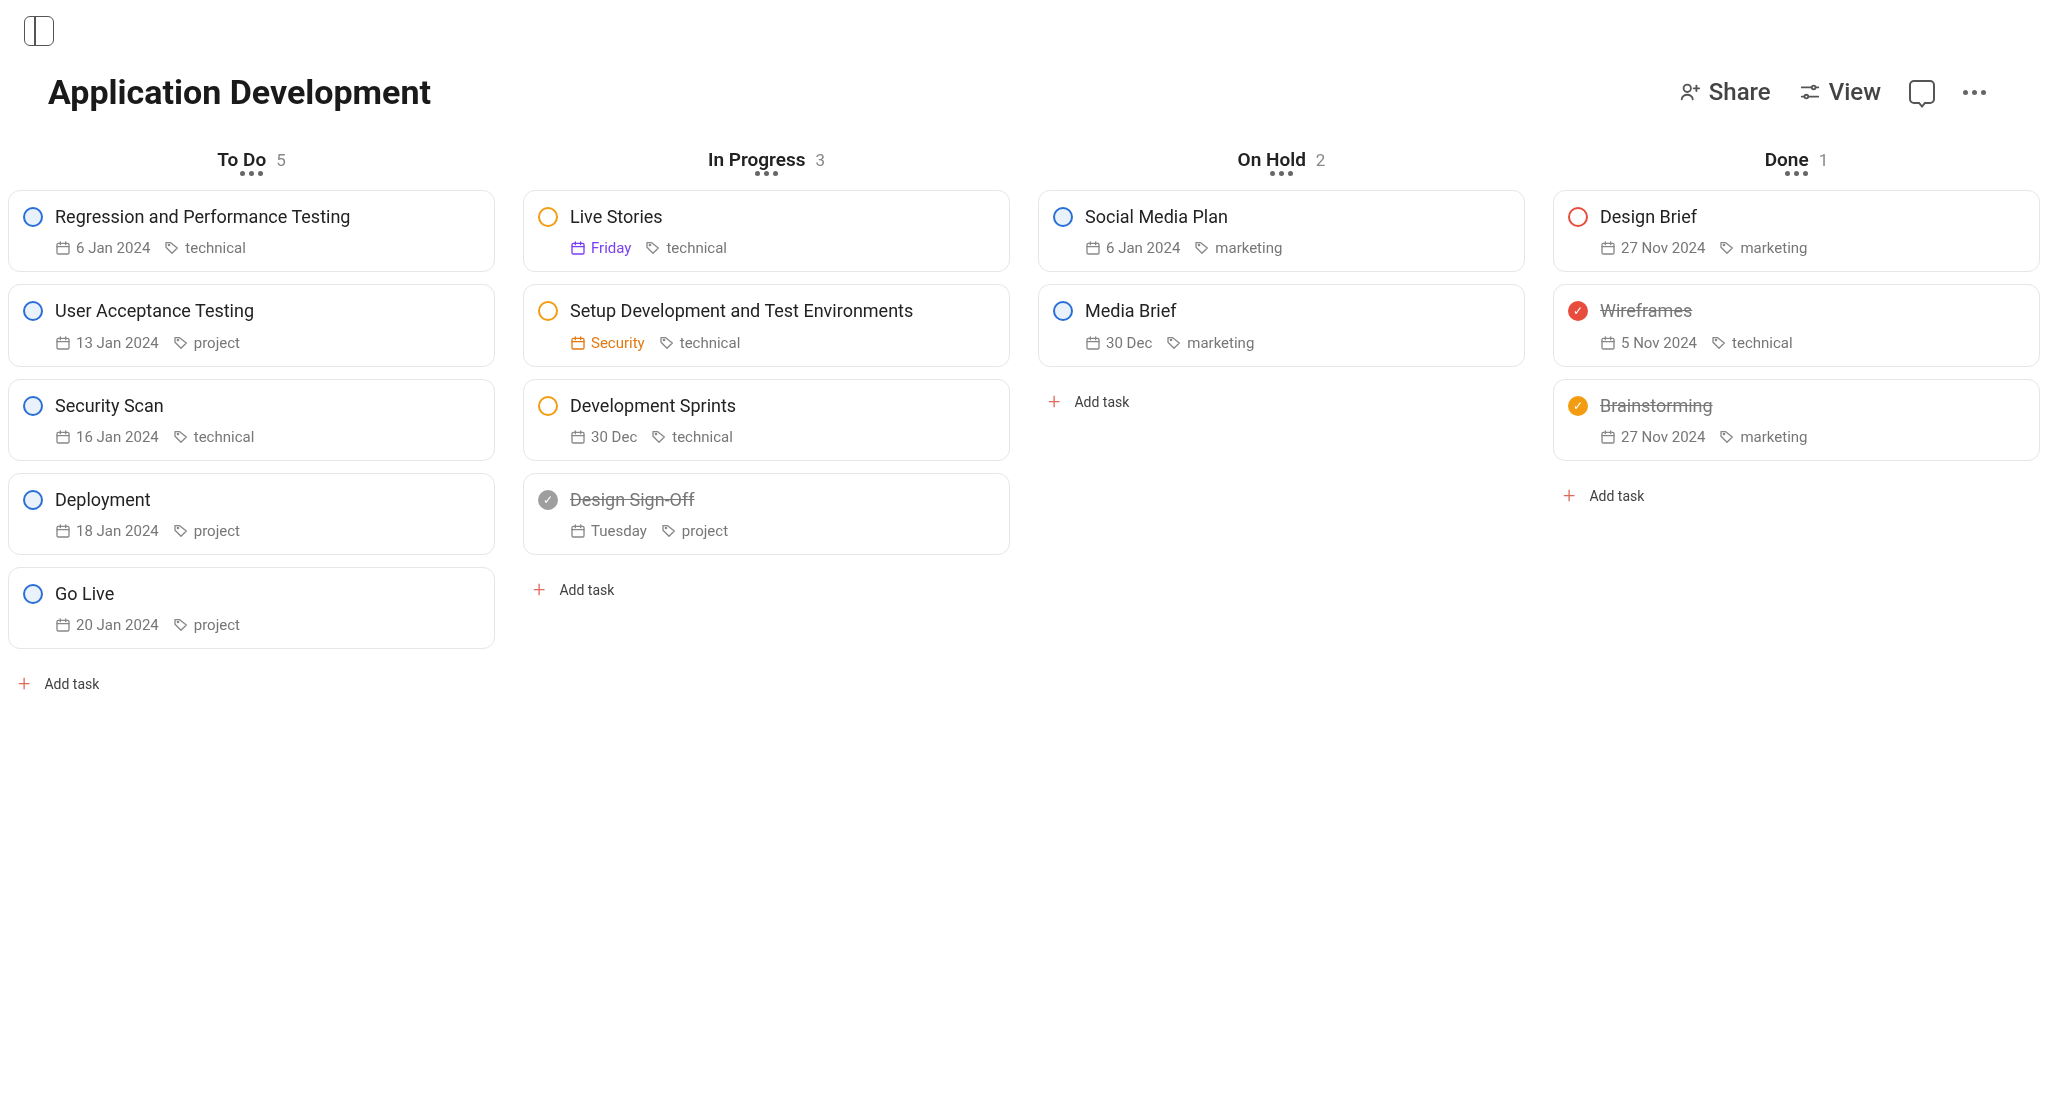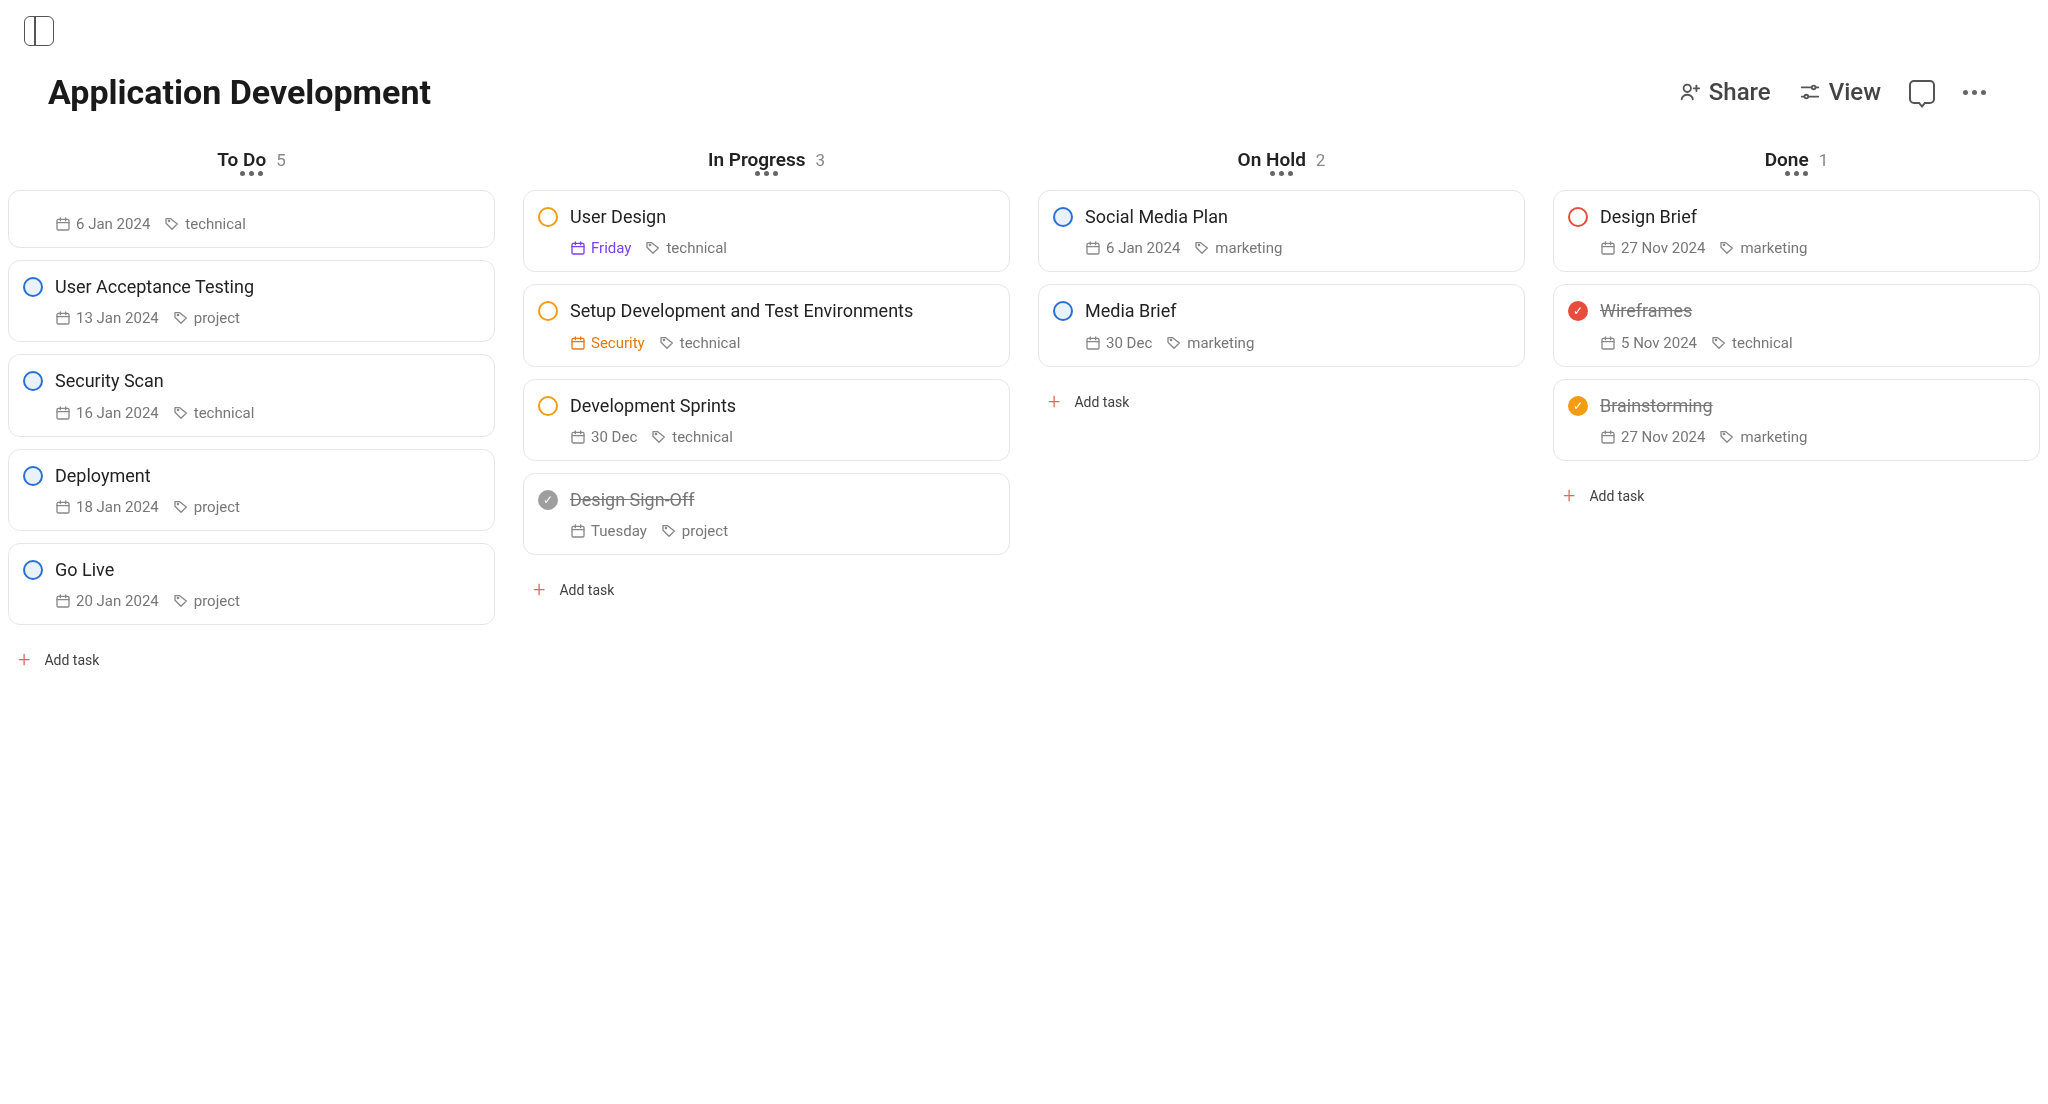--- a/index.html
+++ b/index.html
@@ -219,20 +219,24 @@
         <span class="count">5</span>
       </div>
       <div class="dots">
           <span></span>
           <span></span>
           <span></span>
         </div>
     </div>
 
       <div class="card">
+        <div class="card-top">
+          <div class="status-circle circle-blue"></div>
+          <div class="card-title ">Regression and Performance Testing</div>
+        </div>
         <div class="card-meta">
           <div class="meta-item ">
             <span>
               <svg width="16" height="16" viewBox="0 0 24 24" fill="none" stroke="#888" stroke-width="2" stroke-linecap="round" stroke-linejoin="round">
                 <rect x="3" y="5" width="18" height="16" rx="2"></rect>
                 <line x1="3" y1="10" x2="21" y2="10"></line>
                 <line x1="8" y1="3" x2="8" y2="7"></line>
                 <line x1="16" y1="3" x2="16" y2="7"></line>
               </svg>
             </span>
@@ -375,21 +379,21 @@
       <div class="dots">
           <span></span>
           <span></span>
           <span></span>
         </div>
     </div>
 
       <div class="card">
         <div class="card-top">
           <div class="status-circle circle-orange"></div>
-          <div class="card-title ">User Design</div>
+          <div class="card-title ">Live Stories</div>
         </div>
         <div class="card-meta">
           <div class="meta-item purple">
             <span>
               <svg width="16" height="16" viewBox="0 0 24 24" fill="none" stroke="#7b3ff2" stroke-width="2" stroke-linecap="round" stroke-linejoin="round">
                 <rect x="3" y="5" width="18" height="16" rx="2"></rect>
                 <line x1="3" y1="10" x2="21" y2="10"></line>
                 <line x1="8" y1="3" x2="8" y2="7"></line>
                 <line x1="16" y1="3" x2="16" y2="7"></line>
               </svg>

